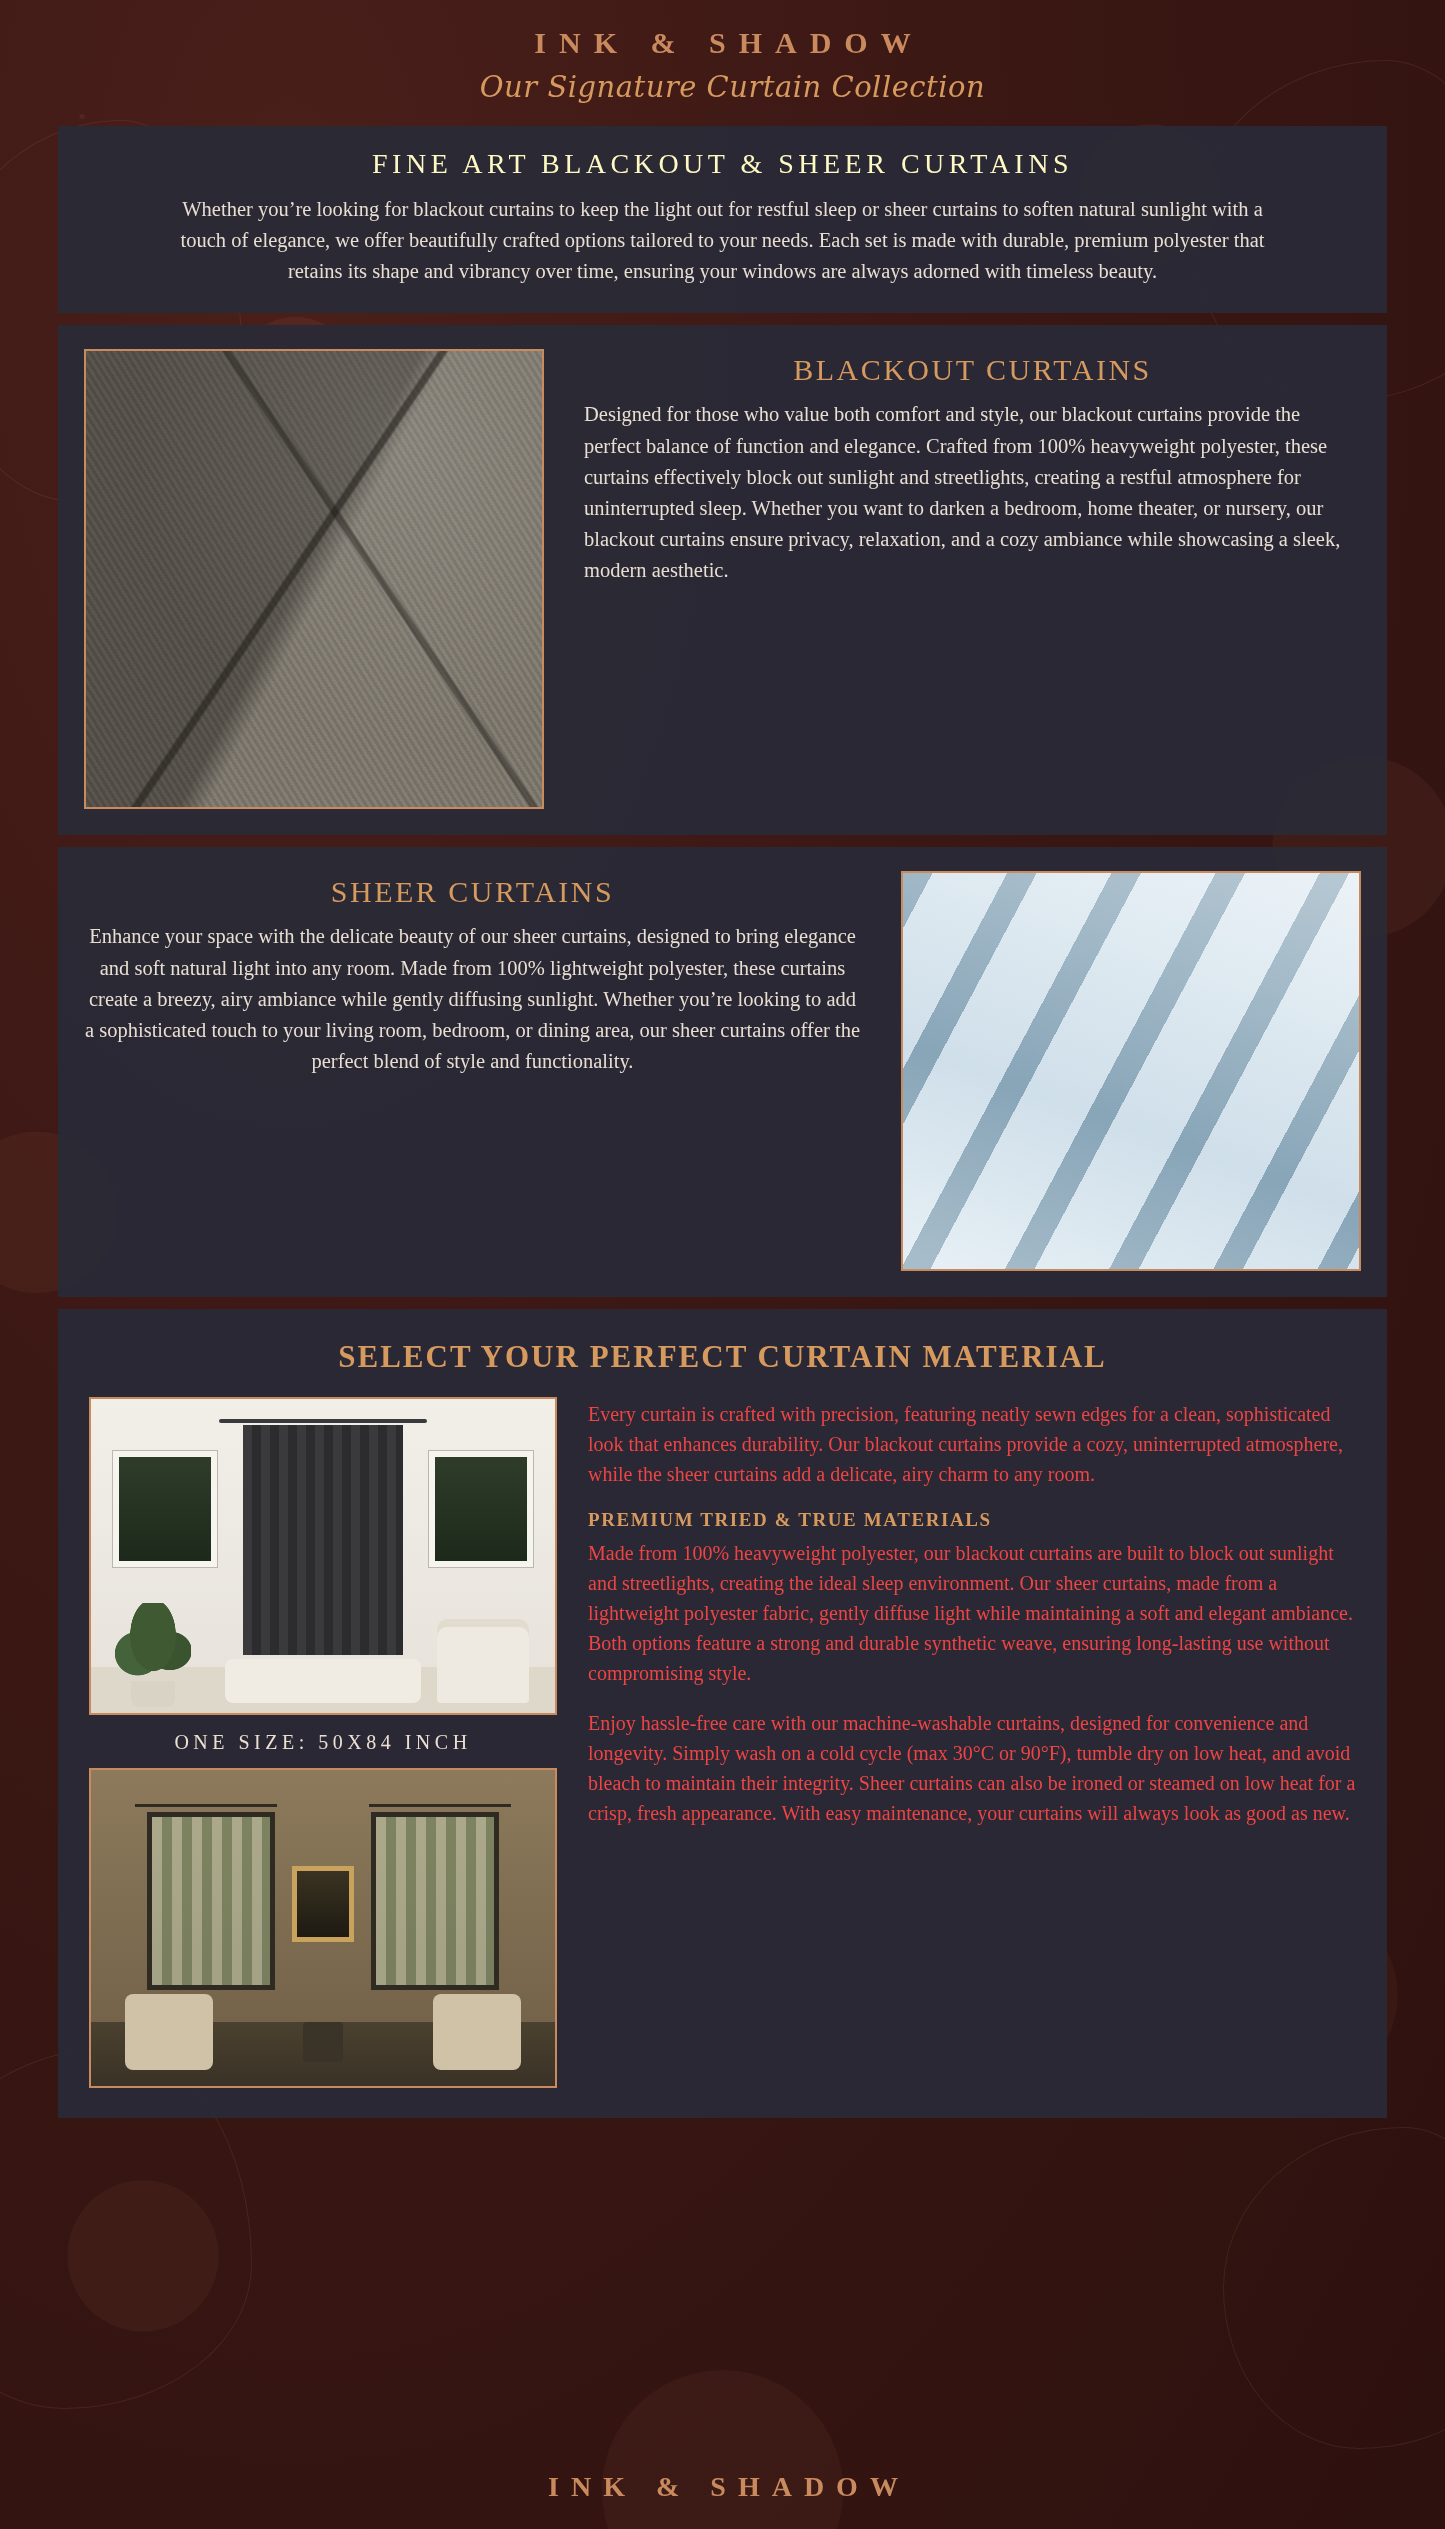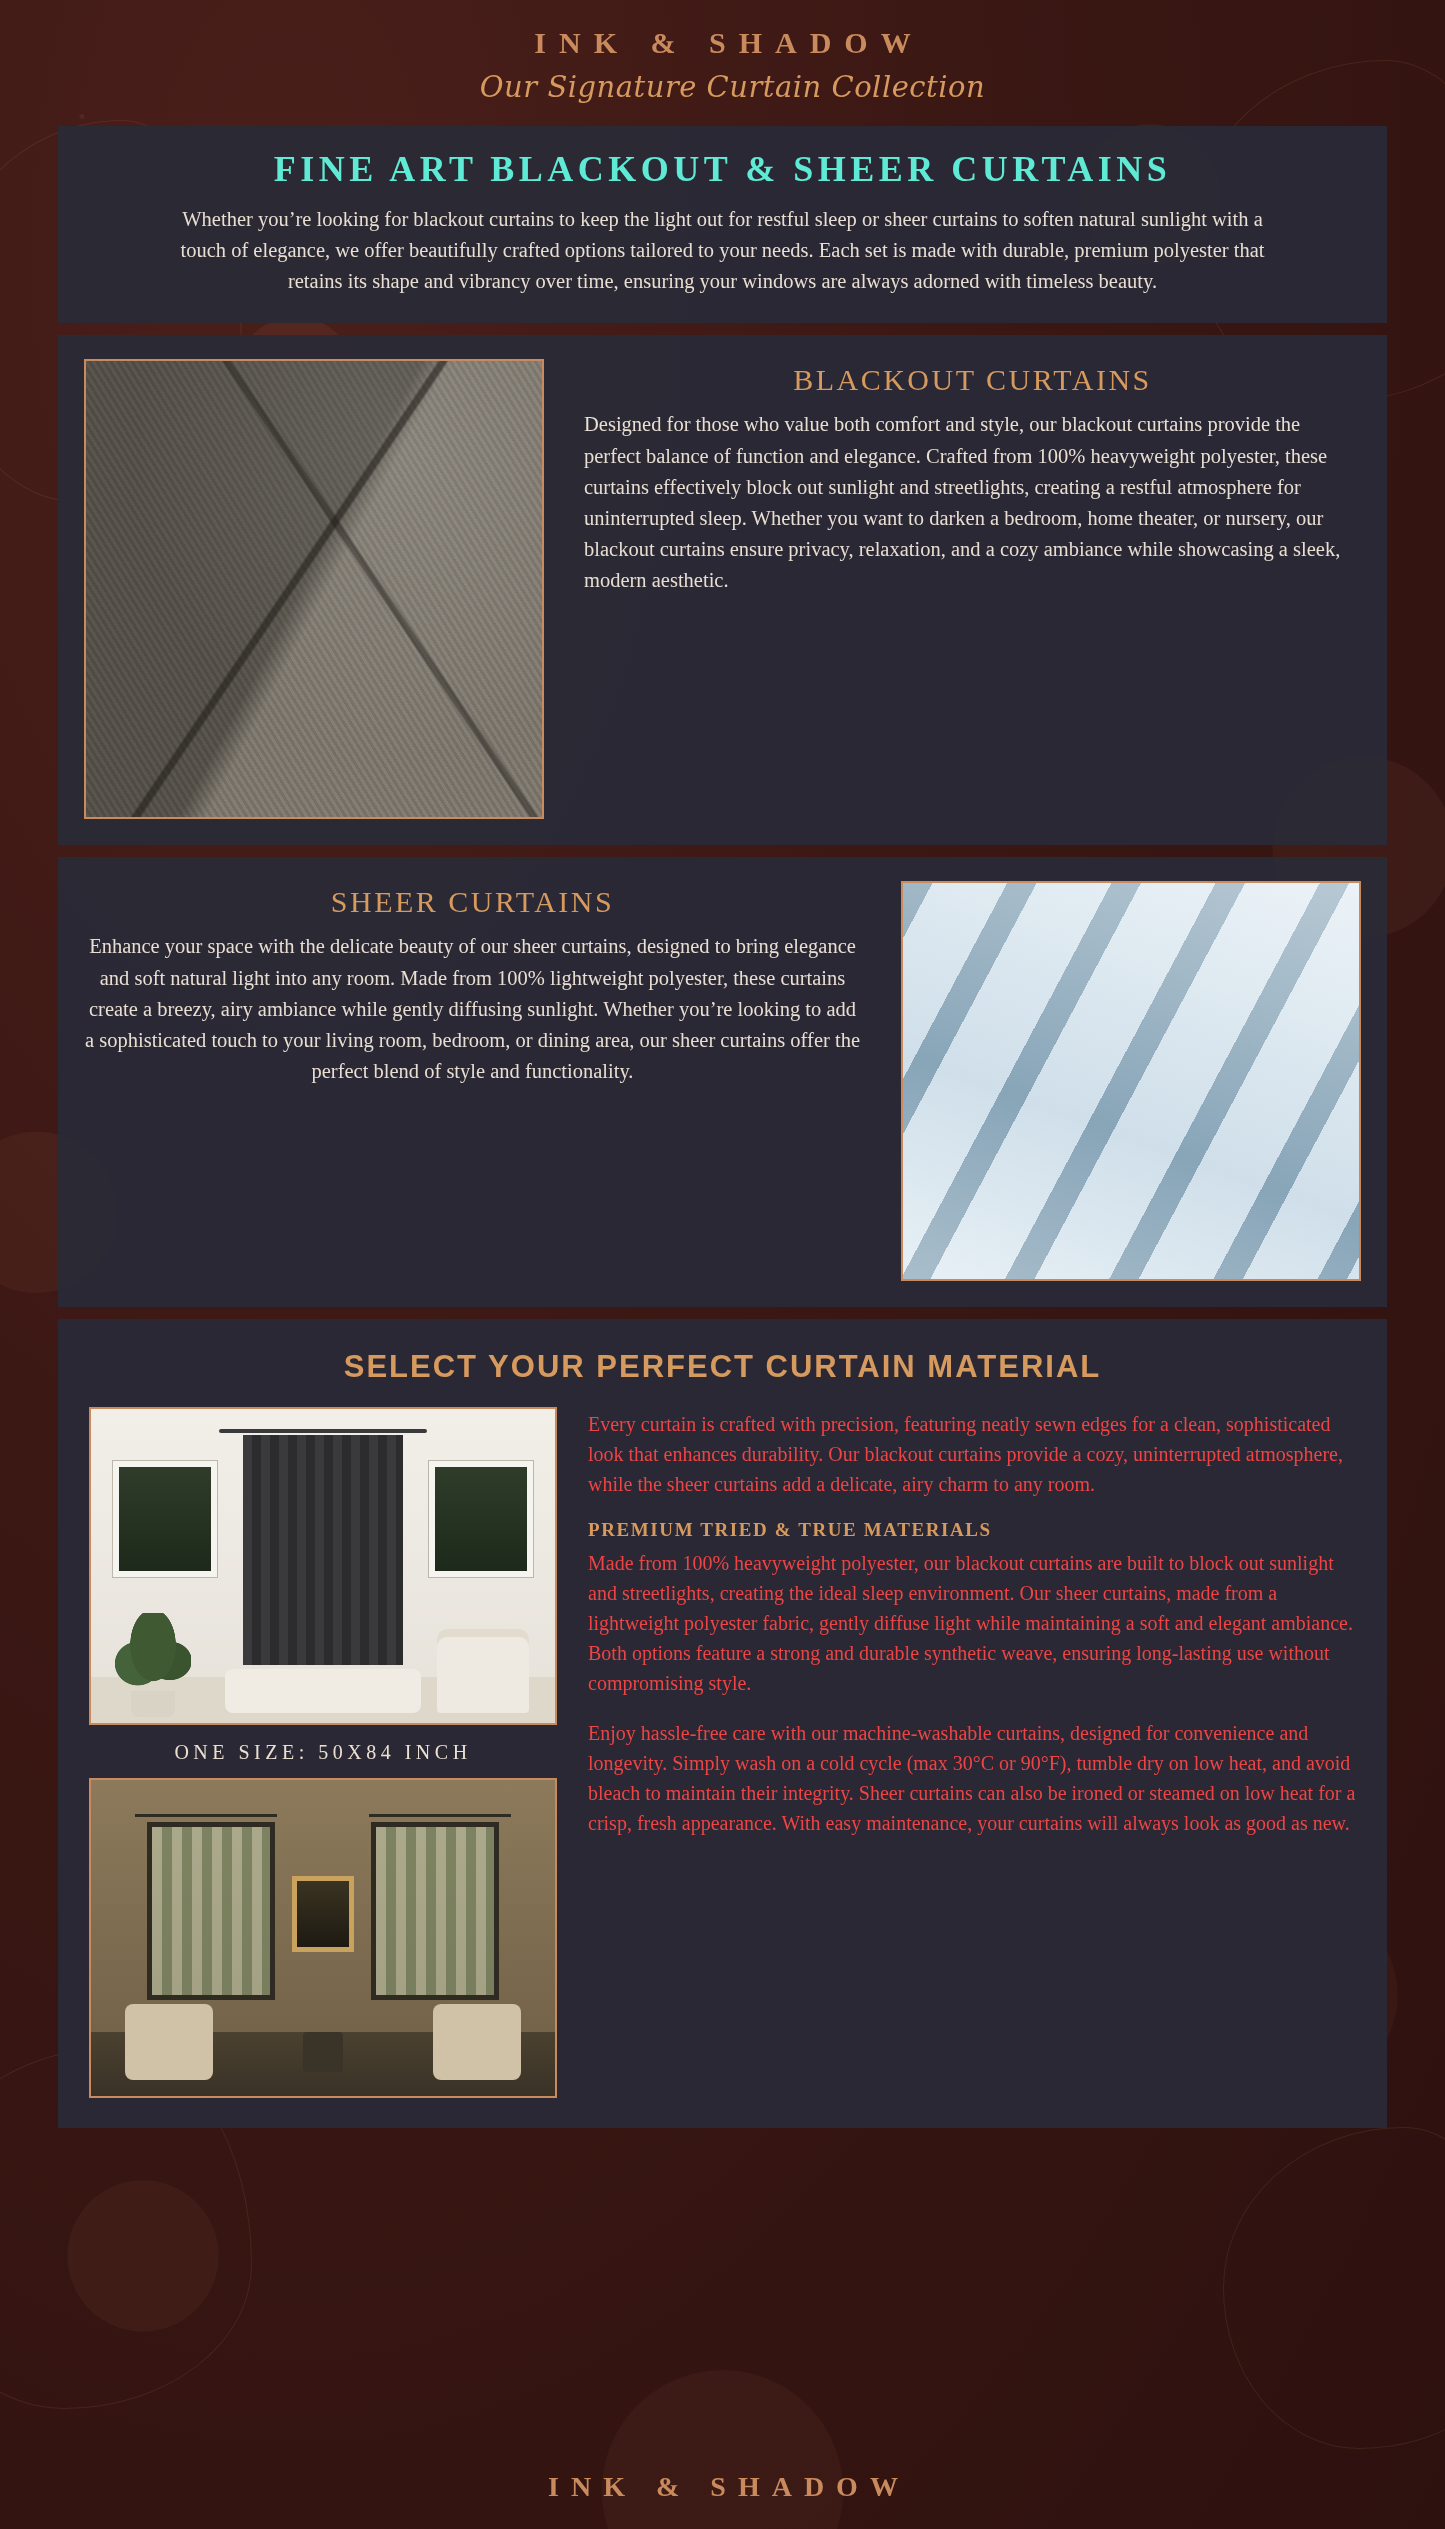--- a/index.html
+++ b/index.html
@@ -79,24 +79,24 @@
   }
   .panel + .panel { margin-top: 12px; }
 
   .intro {
     margin-top: 22px;
     padding: 18px 40px 26px;
     text-align: center;
   }
   .intro h1 {
     margin: 4px 0 14px;
-    font-size: 36px;
-    font-weight: 700;
+    font-size: 28px;
+    font-weight: 400;
     letter-spacing: 4.5px;
-    color: #5eead4;
+    color: #fef9c3;
     font-family: "Liberation Serif", serif;
   }
   .intro p {
     margin: 0 auto;
     max-width: 1130px;
     font-size: 20.5px;
     line-height: 1.52;
     color: #e9ded2;
   }
 
@@ -169,21 +169,21 @@
   .materials {
     padding: 22px 30px 30px;
   }
   .materials h2 {
     margin: 8px 0 22px;
     text-align: center;
     font-size: 31px;
     font-weight: 700;
     letter-spacing: 2px;
     color: #d79a5e;
-    font-family: Liberation Sans, sans-serif;
+    font-family: Liberation Serif, serif;
   }
   .materials-grid {
     display: flex;
     gap: 30px;
   }
   .materials-left {
     flex: 0 0 470px;
     display: flex;
     flex-direction: column;
     align-items: center;

